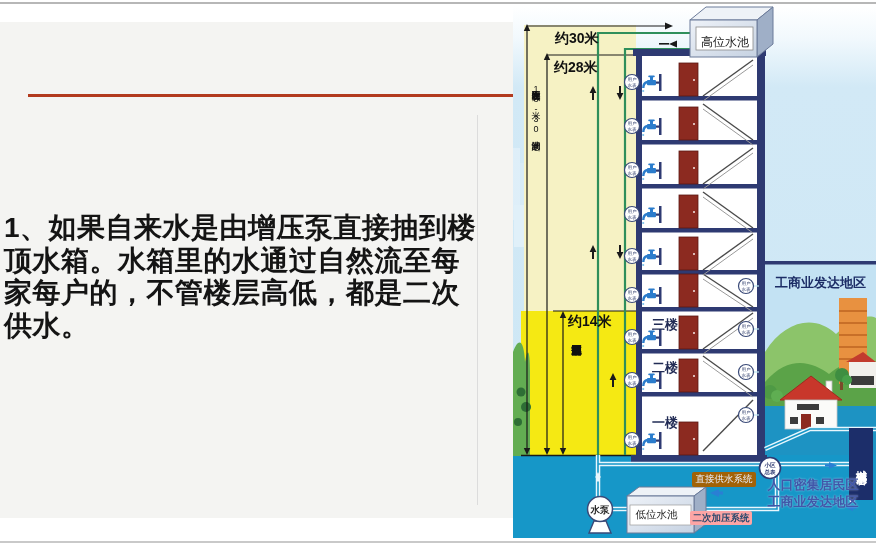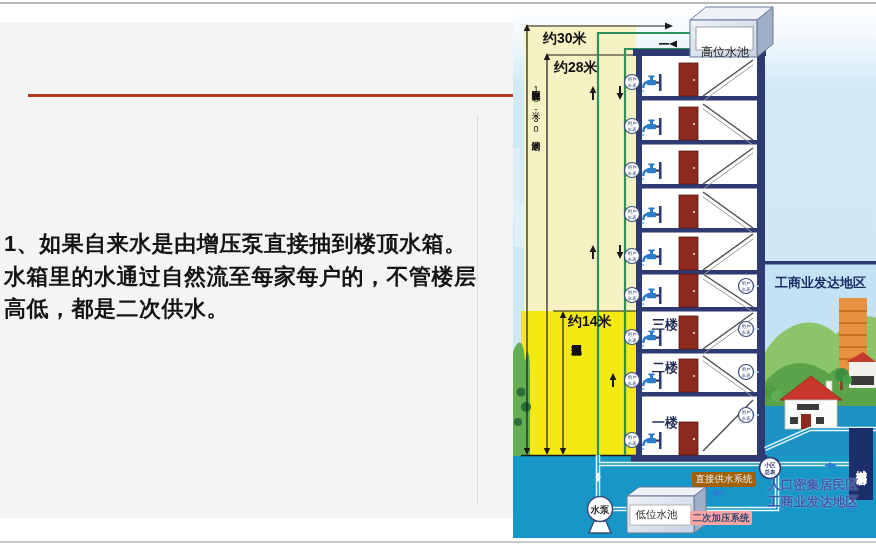--- a/index.html
+++ b/index.html
@@ -3,22 +3,22 @@
 <meta charset="utf-8">
 <style>
   html,body{margin:0;padding:0;}
   body{font-family:"Liberation Sans","DejaVu Sans",sans-serif;}
   .screen{position:relative;width:876px;height:544px;background:#ffffff;overflow:hidden;}
   .top-border{position:absolute;left:0;top:2px;width:876px;height:2px;background:#b7b7b7;}
   .bottom-border{position:absolute;left:0;top:541px;width:876px;height:2px;background:#c9c9c9;}
   .panel{position:absolute;left:0;top:22px;width:513px;height:496px;background:#f4f4f2;}
   .redline{position:absolute;left:28px;top:94px;width:485px;height:3px;background:#b23a1e;}
   .textbox-edge{position:absolute;left:477px;top:115px;width:1px;height:390px;background:#cfcfcf;opacity:.65;}
-  .paragraph{position:absolute;left:4px;top:212px;width:481px;font-size:22px;font-weight:bold;
-             line-height:32.5px;color:#141414;letter-spacing:.5px;margin-top:16px;}
+  .paragraph{position:absolute;left:4px;top:212px;width:481px;font-size:28px;font-weight:bold;
+             line-height:32.5px;color:#141414;letter-spacing:.5px;}
   .diagram{position:absolute;left:513px;top:0;width:363px;height:538px;}
   .diagram svg{position:absolute;left:0;top:0;}
   .dlabel{position:absolute;color:#111;white-space:nowrap;}
   .dim{font-size:14px;font-weight:bold;}
   .vtext{writing-mode:vertical-rl;text-orientation:upright;white-space:normal;}
   .note-pressure{left:16px;top:84px;font-size:9px;letter-spacing:0;height:150px;line-height:13px;}
   .note-national{left:56px;top:337px;font-size:10px;font-weight:bold;height:115px;line-height:14px;}
   .floor{font-size:13px;font-weight:bold;color:#222c55;}
   .tank-label{font-size:12px;color:#1a1a1a;text-align:center;}
   .other-note{left:252px;width:111px;text-align:center;font-size:13px;font-weight:bold;color:#1c2d66;}
@@ -314,28 +314,28 @@
         <circle cx="87" cy="509" r="12.5" fill="#ffffff" stroke="#3a4a78" stroke-width="1.5"></circle>
       </g>
 
       <g>
         <circle cx="257" cy="468" r="10.5" fill="#ffffff" stroke="#2e3a72" stroke-width="1.6"></circle>
         <text x="257" y="466.5" font-size="5.6" text-anchor="middle" fill="#2e3a72" font-weight="bold">小区</text>
         <text x="257" y="473.5" font-size="5.6" text-anchor="middle" fill="#2e3a72" font-weight="bold">总表</text>
       </g>
     </svg>
 
-    <div class="dlabel dim" style="left:30px;top:30px;">约30米</div>
+    <div class="dlabel dim" style="left:42px;top:30px;">约30米</div>
     <div class="dlabel dim" style="left:41px;top:59px;">约28米</div>
     <div class="dlabel dim" style="left:55px;top:313px;">约14米</div>
 
     <div class="dlabel vtext note-pressure">管网实际供水压力在18米-30米之间波动</div>
     <div class="dlabel vtext note-national">国家规定管网供水压力范围</div>
 
-    <div class="dlabel tank-label" style="left:184px;top:44px;width:56px;">高位水池</div>
+    <div class="dlabel tank-label" style="left:184px;top:34px;width:56px;">高位水池</div>
     <div class="dlabel lowtank-label">低位水池</div>
     <div class="dlabel pump-label">水泵</div>
 
     <div class="dlabel floor" style="left:139px;top:316px;font-family:Liberation Mono, monospace;">三楼</div>
     <div class="dlabel floor" style="left:139px;top:359px;">二楼</div>
     <div class="dlabel floor" style="left:139px;top:414px;">一楼</div>
 
     <div class="dlabel other-note" style="top:274px;">工商业发达地区</div>
 
     <div class="dlabel vtext citybox">城市供水管网</div>

